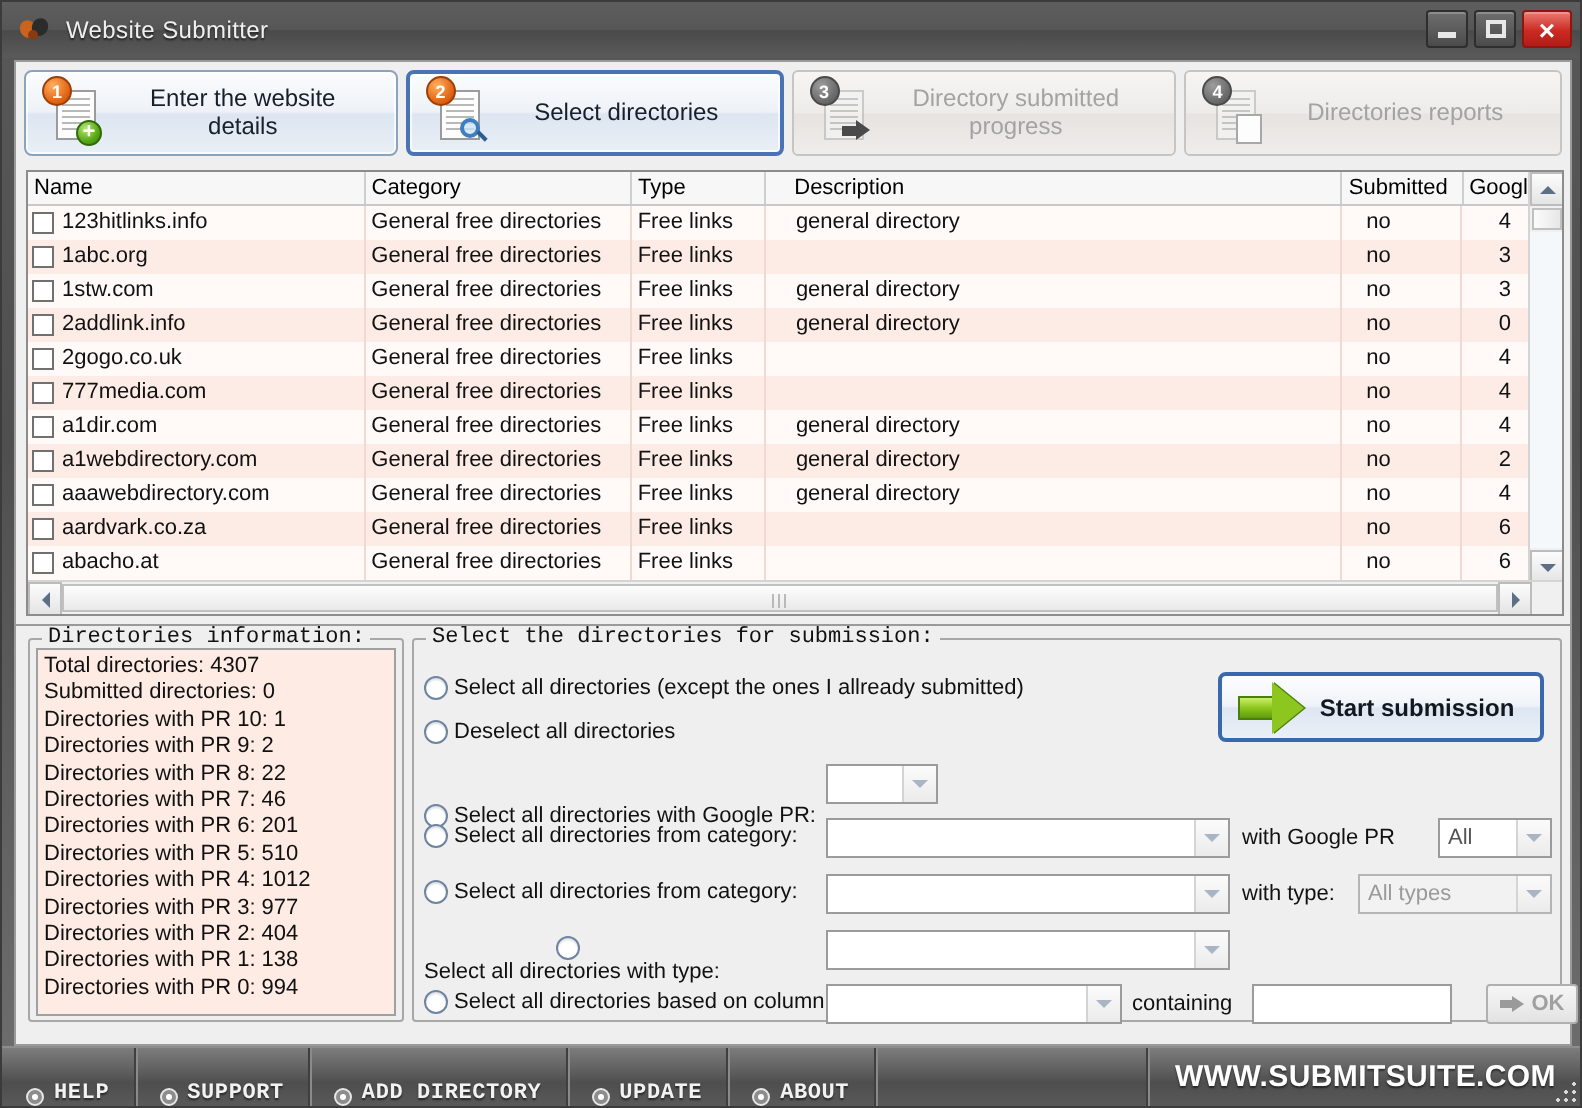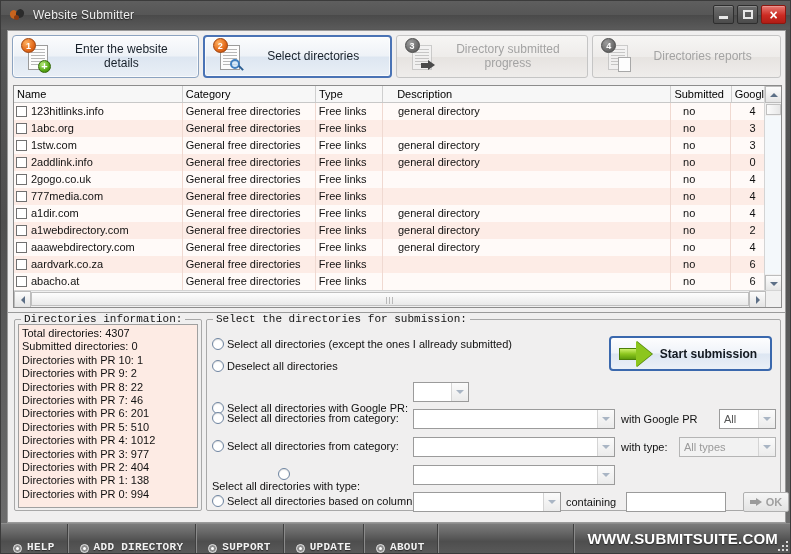--- a/index.html
+++ b/index.html
@@ -728,25 +728,25 @@
     </div>
   </div>
 
   <div id="statusbar">
     <div class="sb-item">
       <span class="sb-dot"></span>
       <span>HELP</span>
     </div>
     <div class="sb-item">
       <span class="sb-dot"></span>
-      <span>ADD DIRECTORY</span>
+      <span>SUPPORT</span>
     </div>
     <div class="sb-item">
       <span class="sb-dot"></span>
-      <span>SUPPORT</span>
+      <span>ADD DIRECTORY</span>
     </div>
     <div class="sb-item">
       <span class="sb-dot"></span>
       <span>UPDATE</span>
     </div>
     <div class="sb-item">
       <span class="sb-dot"></span>
       <span>ABOUT</span>
     </div>
     <div id="sb-spacer"></div>

